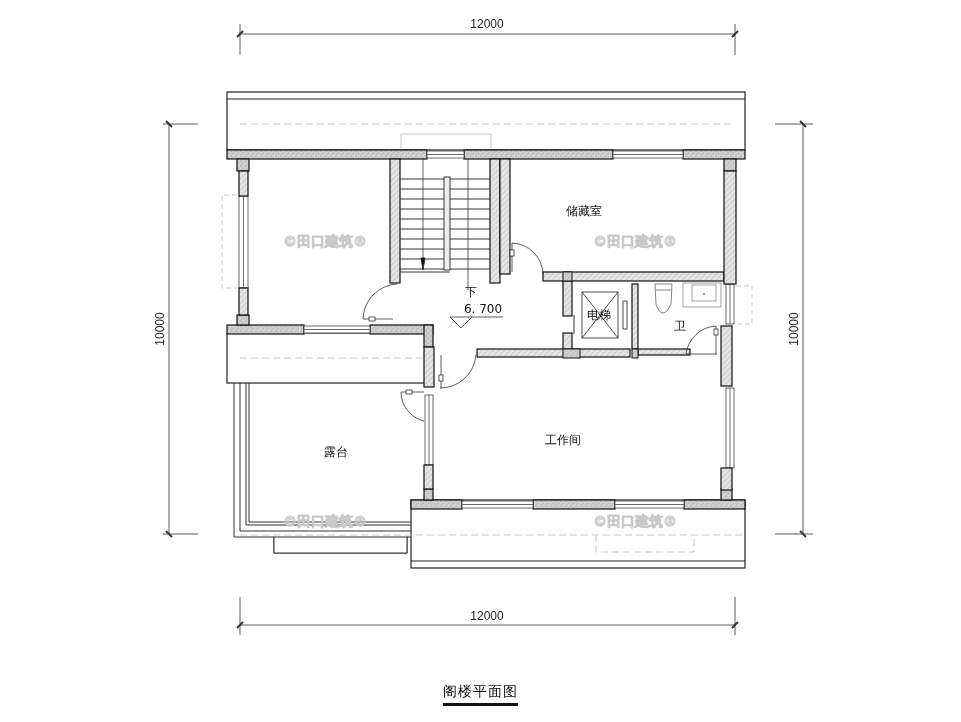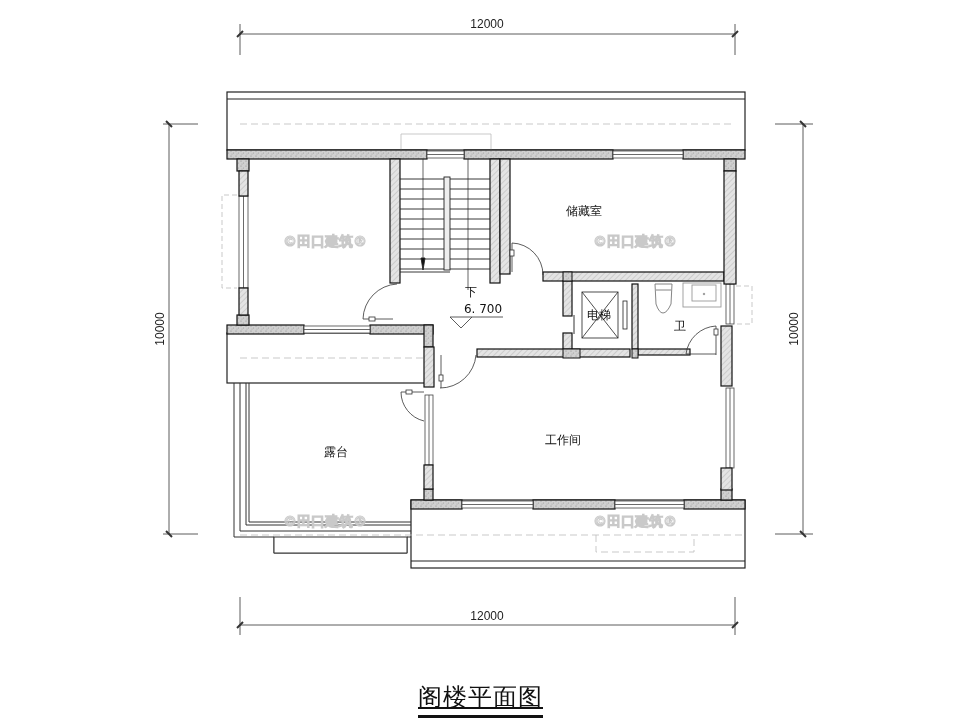--- a/index.html
+++ b/index.html
@@ -3,21 +3,21 @@
   <meta charset="utf-8">
   <style>
     html, body { margin: 0; padding: 0; background: #ffffff; }
     body { width: 961px; height: 722px; position: relative; overflow: hidden; font-family: "DejaVu Sans", sans-serif; }
     #plan { position: absolute; left: 0; top: 0; width: 961px; height: 722px; }
     .dim-text { font-family: "Liberation Sans", sans-serif; font-size: 12px; fill: #222; }
     .room-label { font-family: "DejaVu Sans", sans-serif; font-size: 12px; fill: #111; }
     .small-label { font-family: "DejaVu Sans", sans-serif; font-size: 12px; fill: #111; }
     .wm { font-family: "DejaVu Sans", sans-serif; font-size: 14px; fill: none; stroke: #c9c9c9; stroke-width: 0.9; font-weight: bold; }
     .title { position: absolute; left: 0; width: 961px; top: 681px; text-align: center; }
-    .title span { font-family: "DejaVu Sans", sans-serif; font-size: 24px; color: #111; letter-spacing: 1px; display: inline-block; padding-bottom: 2px; border-bottom: 3px solid #111; text-decoration: underline; }
+    .title span { font-family: "DejaVu Sans", sans-serif; font-size: 14px; color: #111; letter-spacing: 1px; display: inline-block; padding-bottom: 2px; border-bottom: 3px solid #111; }
   </style>
 </head>
 <body>
 
 <svg id="plan" viewBox="0 0 961 722" xmlns="http://www.w3.org/2000/svg">
   <defs>
     <pattern id="hatch" width="4" height="4" patternUnits="userSpaceOnUse" patternTransform="rotate(45)">
       <rect width="4" height="4" fill="#e4e4e4"></rect>
       <line x1="0" y1="0" x2="0" y2="4" stroke="#a8a8a8" stroke-width="0.8"></line>
     </pattern>

